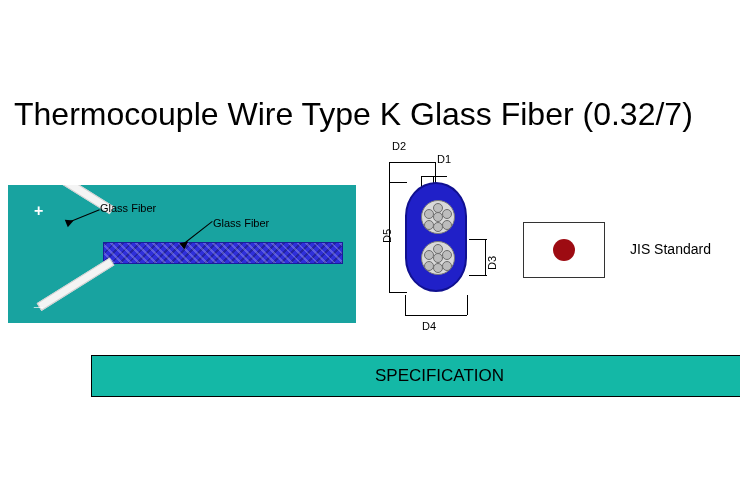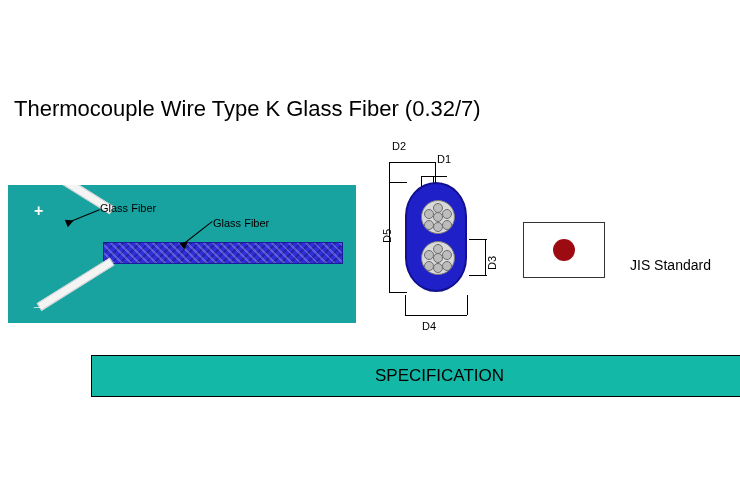--- a/index.html
+++ b/index.html
@@ -13,21 +13,21 @@
     position: relative;
     font-family: "Liberation Sans", sans-serif;
     overflow: hidden;
   }
 
   
   #page-title {
     position: absolute;
     left: 14px;
     top: 96px;
-    font-size: 22px;
+    font-size: 32px;
     color: #000000;
     white-space: nowrap;
     letter-spacing: 0px;
   }
 
   
   #photo-panel {
     position: absolute;
     left: 8px;
     top: 185px;
@@ -199,21 +199,20 @@
     border-radius: 50%;
     background: #9d0b12;
   }
   #jis-standard-label {
     position: absolute;
     left: 630px;
     top: 241px;
     font-size: 14px;
     color: #000000;
     white-space: nowrap;
-    margin-top: 16px;
   }
 
   
   #spec-table {
     position: absolute;
     left: 91px;
     top: 355px;
     width: 697px;
     border-collapse: collapse;
     background: #14b8a6;

